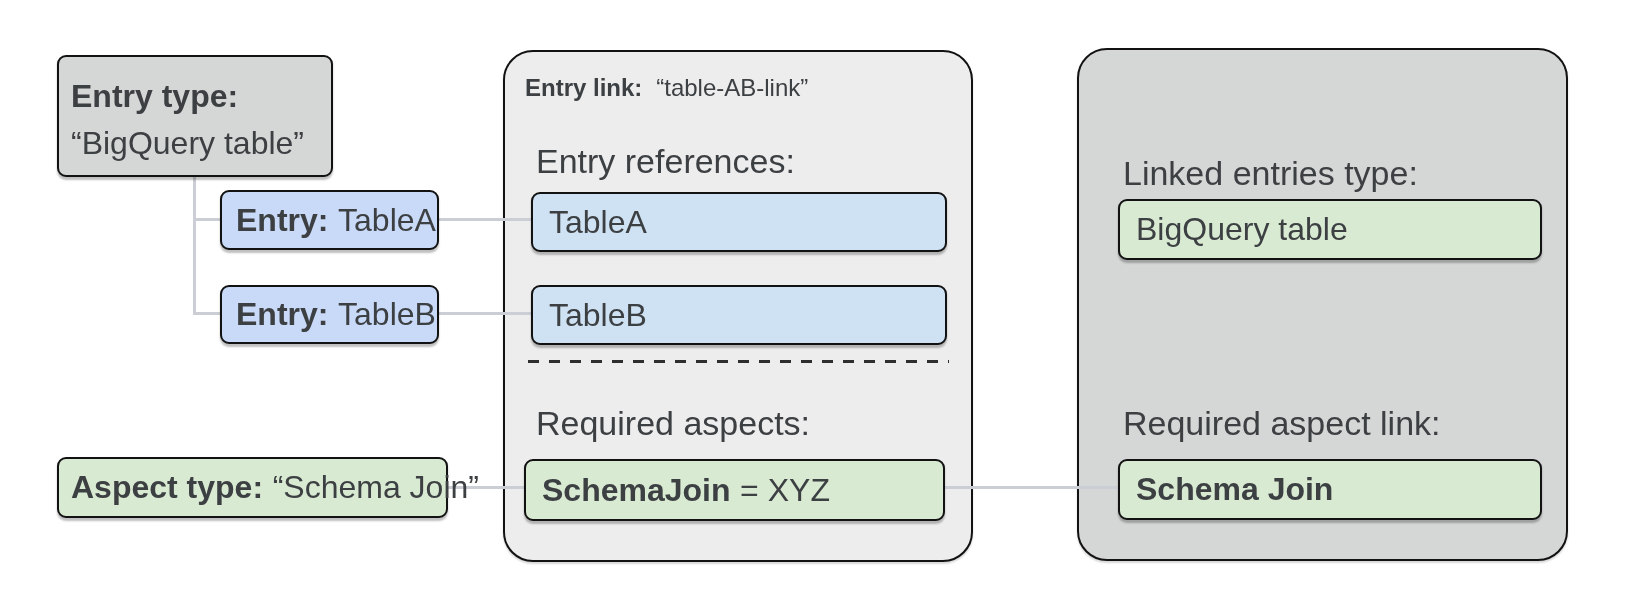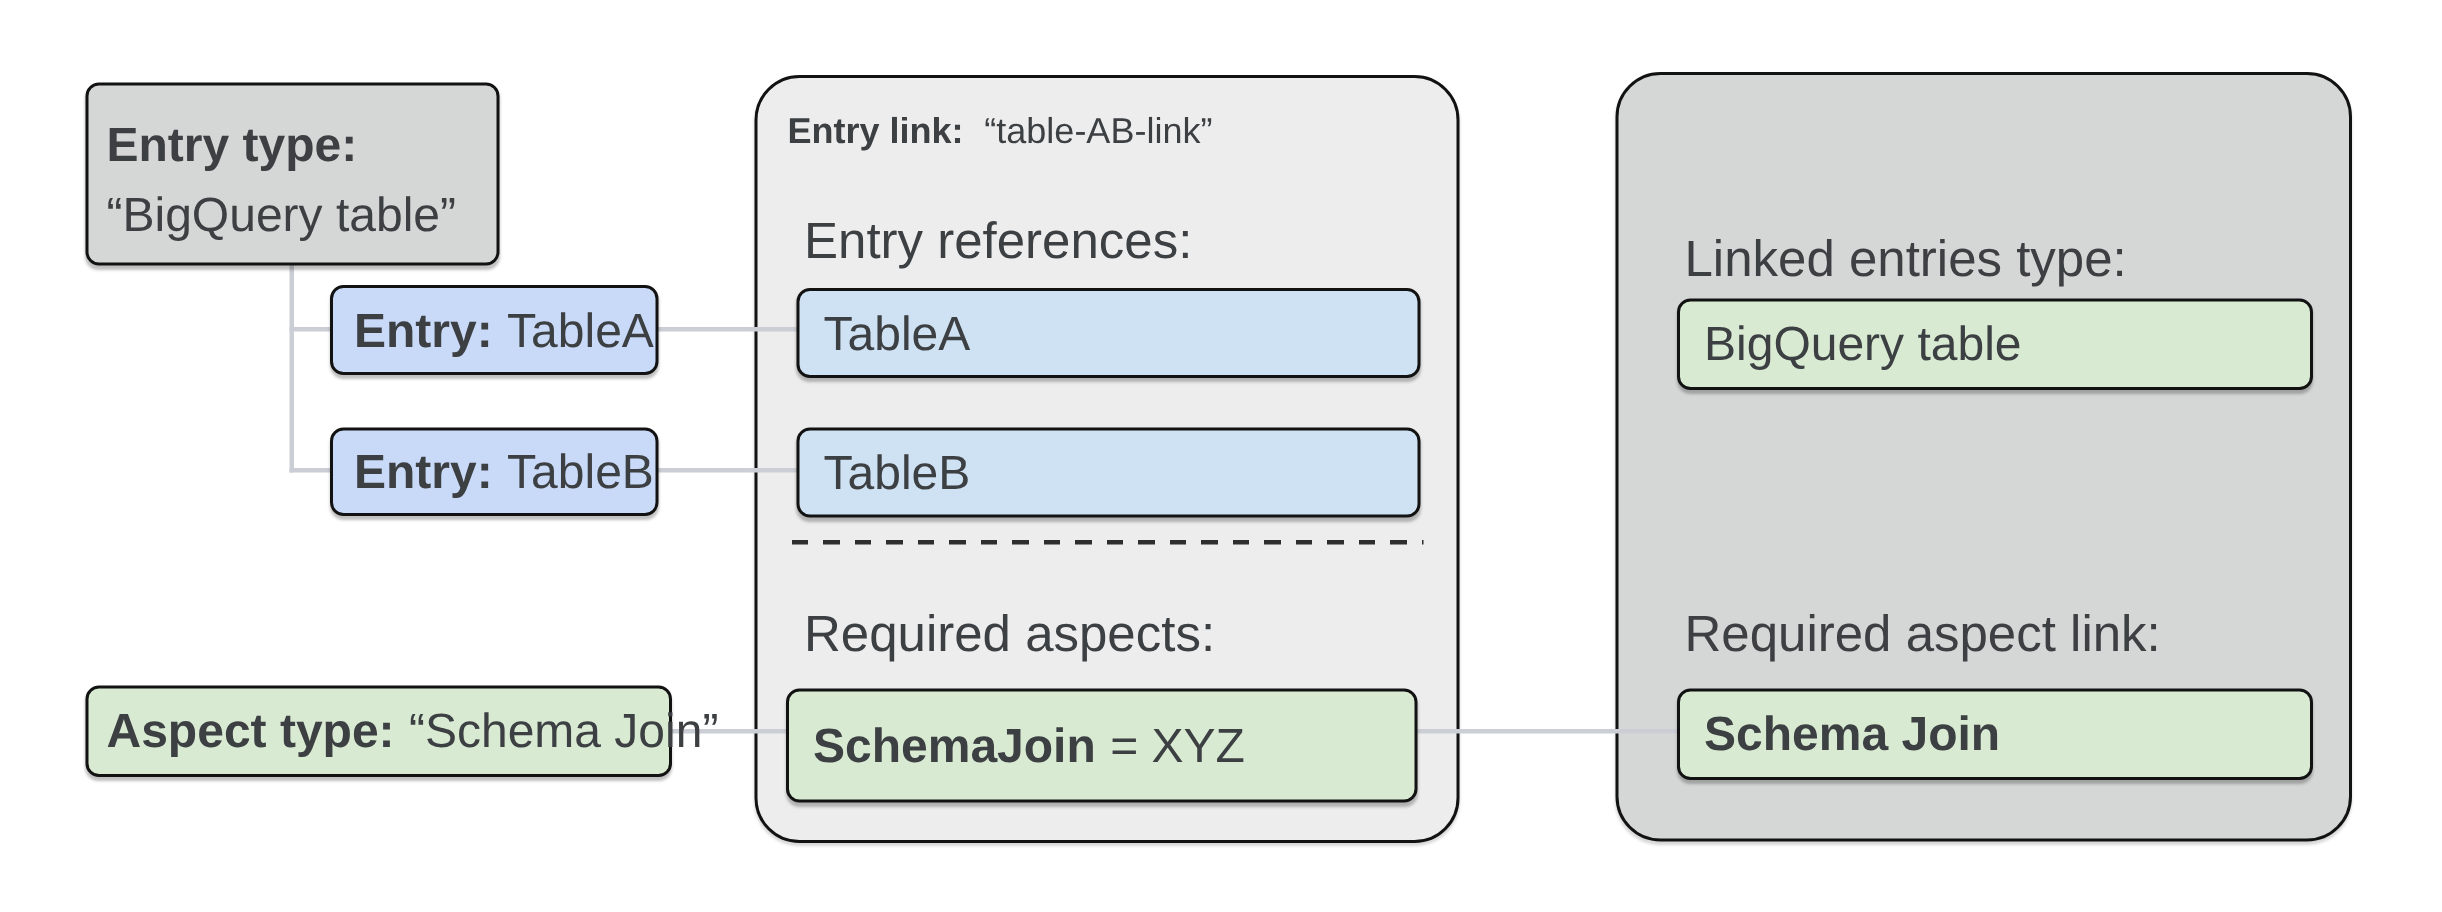--- a/index.html
+++ b/index.html
@@ -78,21 +78,21 @@
     </div>
 
     <div class="box blue-soft" style="left:26px;top:233px;width:416px;height:60px;padding-left:16px;">
       <span>TableB</span>
     </div>
 
     <div class="dash" style="left:23px;top:308px;width:421px;"></div>
 
     <div class="lbl" style="left:31px;top:352px;">Required aspects:</div>
 
-    <div class="box green" style="left:19px;top:407px;width:421px;height:76px;padding-left:16px;">
+    <div class="box green" style="left:19px;top:407px;width:421px;height:62px;padding-left:16px;">
       <span class="b">SchemaJoin</span>
       <span class="val">= XYZ</span>
     </div>
   </div>
 
   <div class="panel dark" style="left:1077px;top:48px;width:487px;height:509px;">
 
     <div class="lbl" style="left:44px;top:104px;">Linked entries type:</div>
 
     <div class="box green" style="left:39px;top:149px;width:424px;height:61px;padding-left:16px;">

